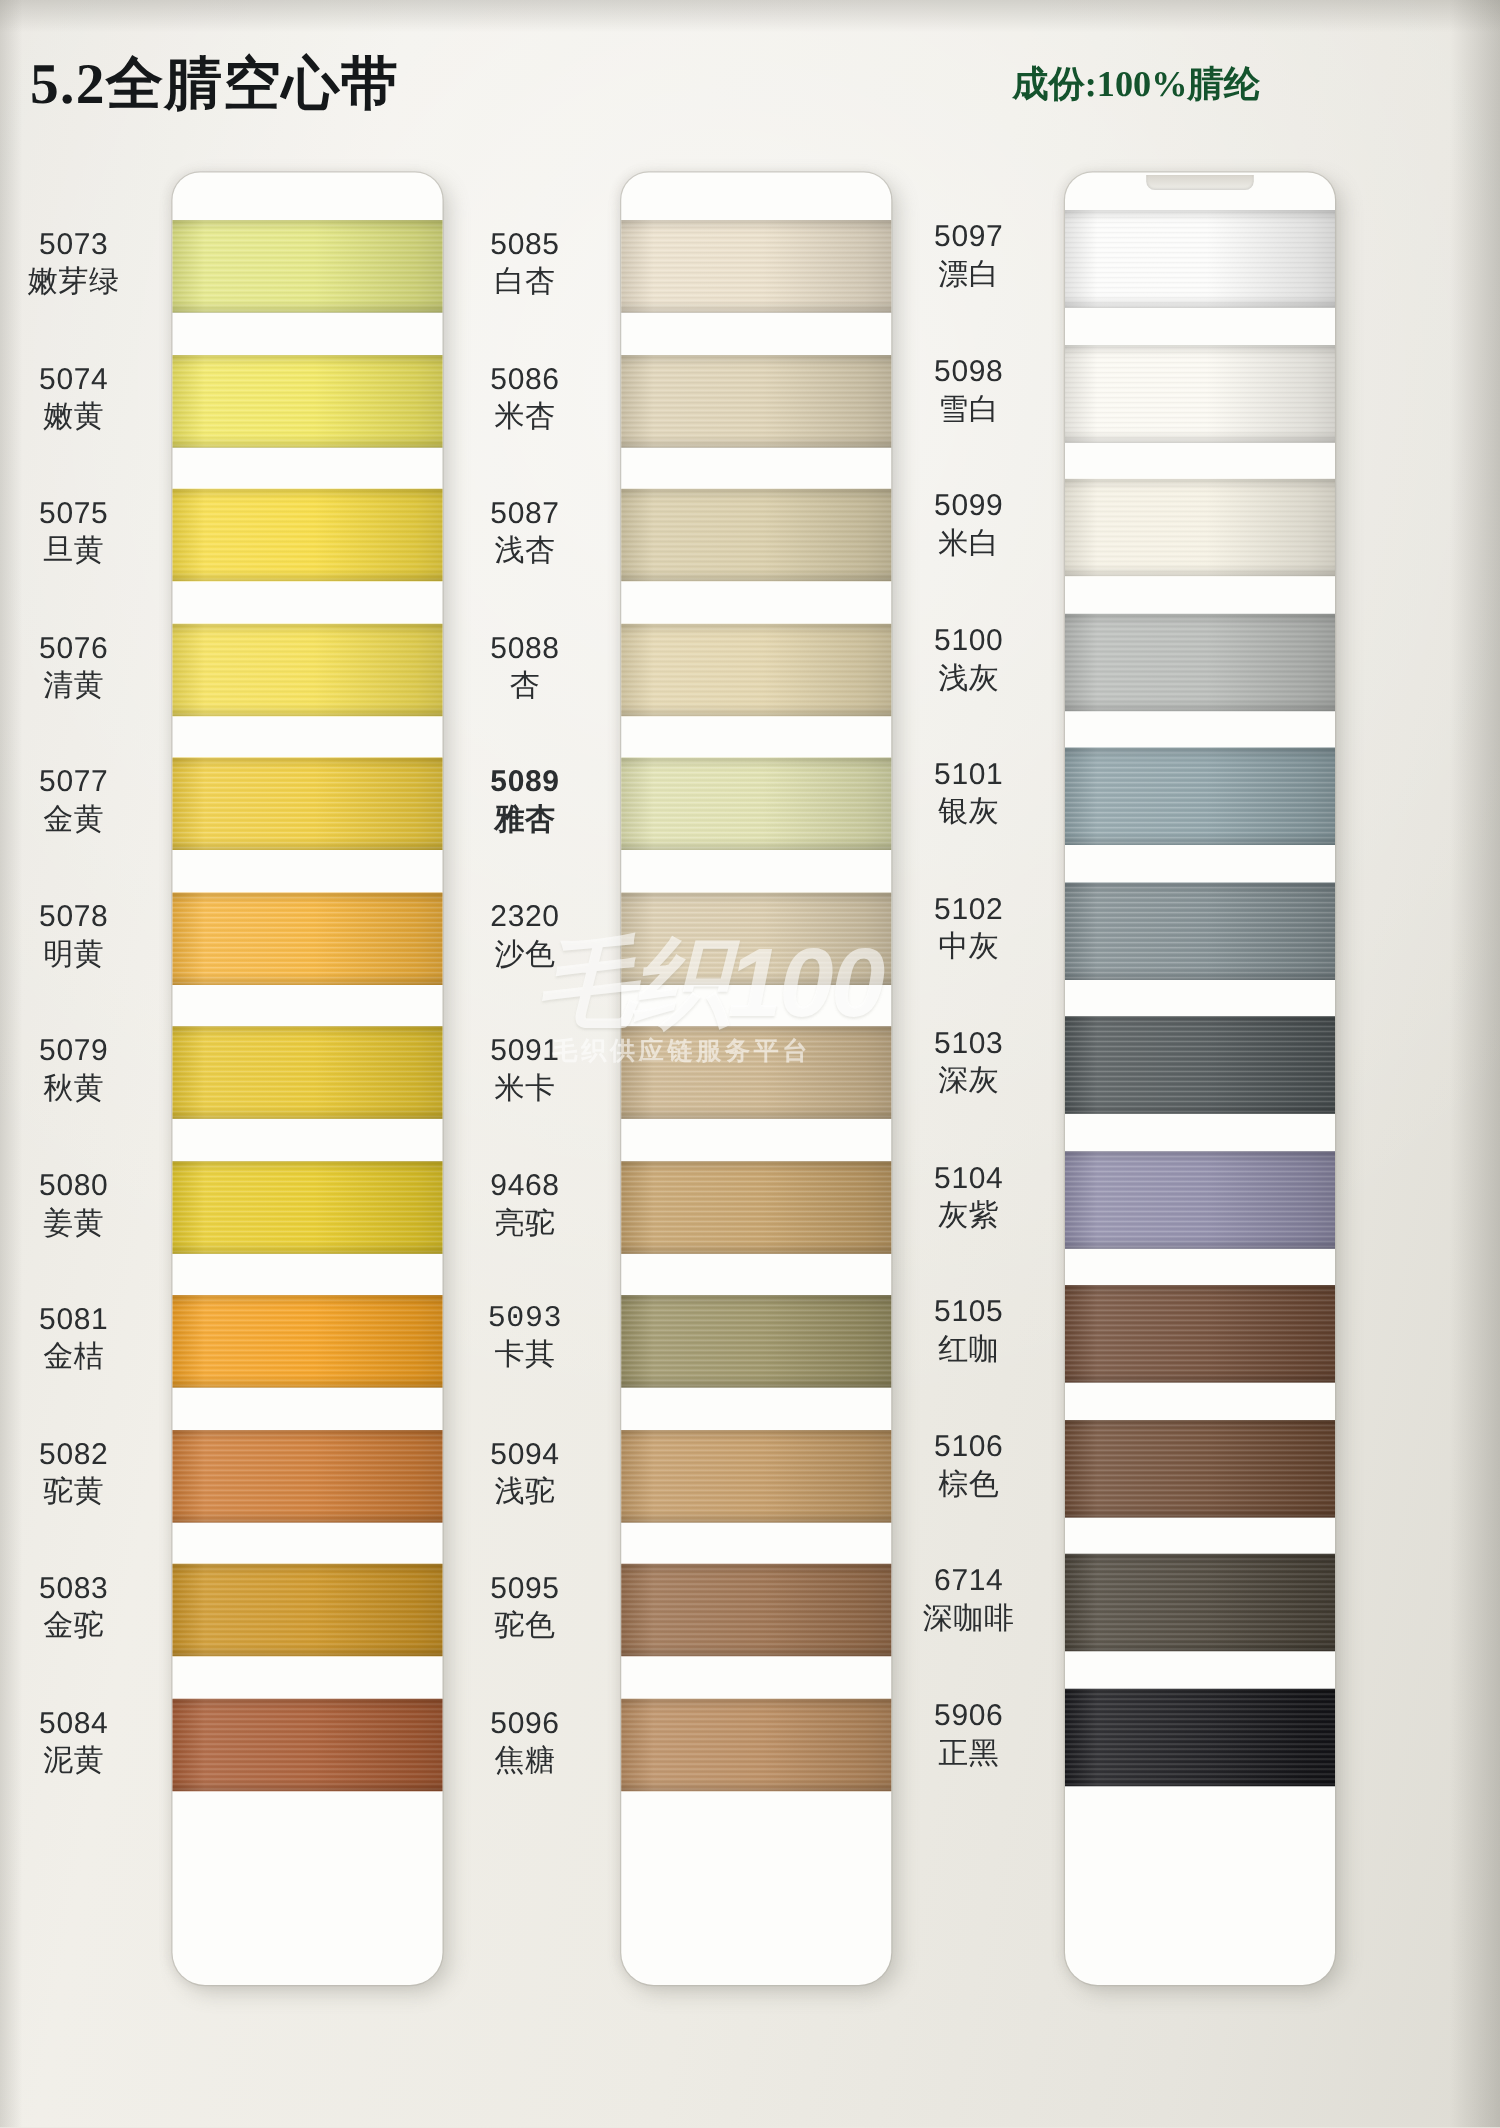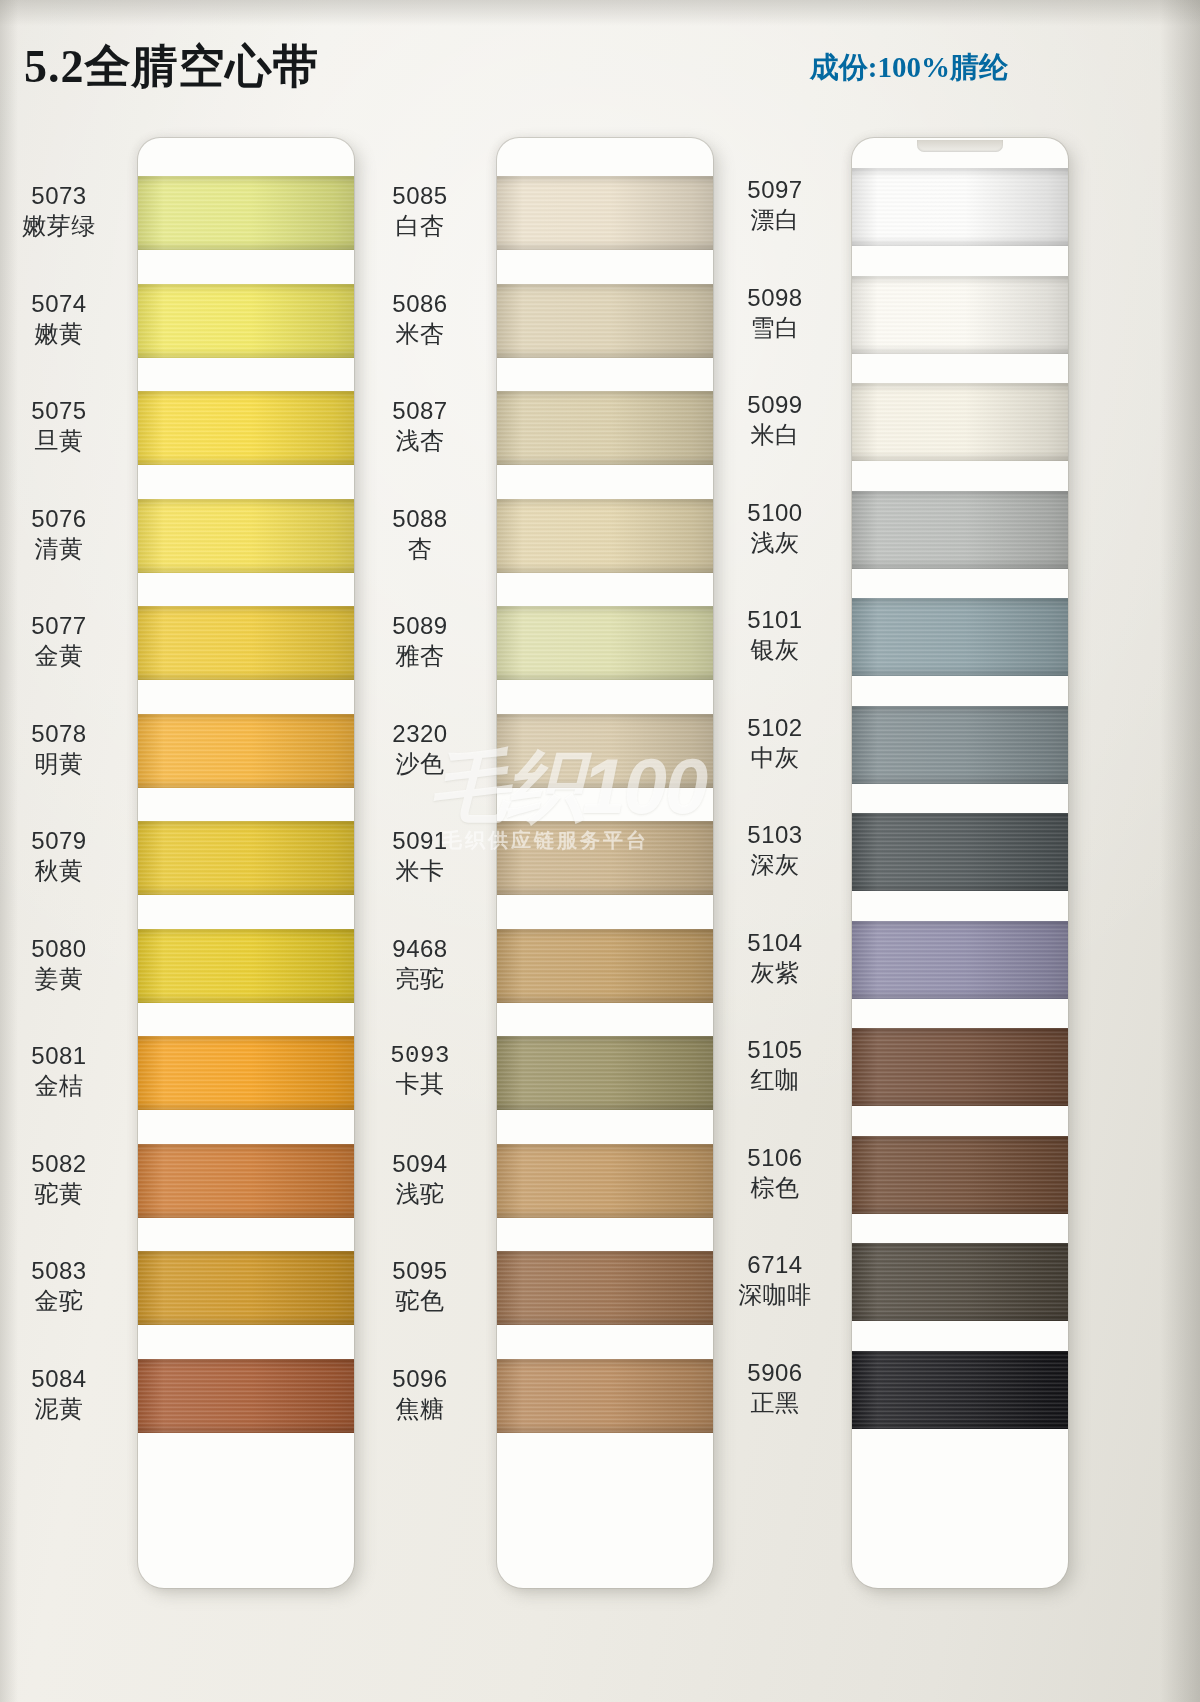--- a/index.html
+++ b/index.html
@@ -40,21 +40,21 @@
   .header { position:absolute; left:0; top:0; width:1036px; height:120px; }
   .title {
     position:absolute; left:24px; top:36px;
     font-family: "Liberation Serif", "DejaVu Serif", serif;
     font-size: 46px; font-weight: 700; color:#15181a;
     letter-spacing: 1px; white-space: nowrap;
   }
   .composition {
     position:absolute; right:28px; top:48px;
     font-family: "Liberation Serif", "DejaVu Serif", serif;
-    font-size: 29px; font-weight: 700; color:#0369a1;
+    font-size: 29px; font-weight: 700; color:#14532d;
     white-space: nowrap;
   }
 
   
   .board {
     position: absolute;
     top: 138px;
     width: 216px;
     height: 1450px;
     background: #fdfdfb;
@@ -256,21 +256,21 @@
         <span class="name">米杏</span>
       </div>
       <div class="label" style="top: 396px;">
         <span class="code">5087</span>
         <span class="name">浅杏</span>
       </div>
       <div class="label" style="top: 503.5px;">
         <span class="code">5088</span>
         <span class="name">杏</span>
       </div>
-      <div class="label" style="top: 611px;">
+      <div class="label" style="top: 611px; font-weight: bold;">
         <span class="code">5089</span>
         <span class="name">雅杏</span>
       </div>
       <div class="label" style="top: 718.5px;">
         <span class="code">2320</span>
         <span class="name">沙色</span>
       </div>
       <div class="label" style="top: 826px;">
         <span class="code">5091</span>
         <span class="name">米卡</span>

